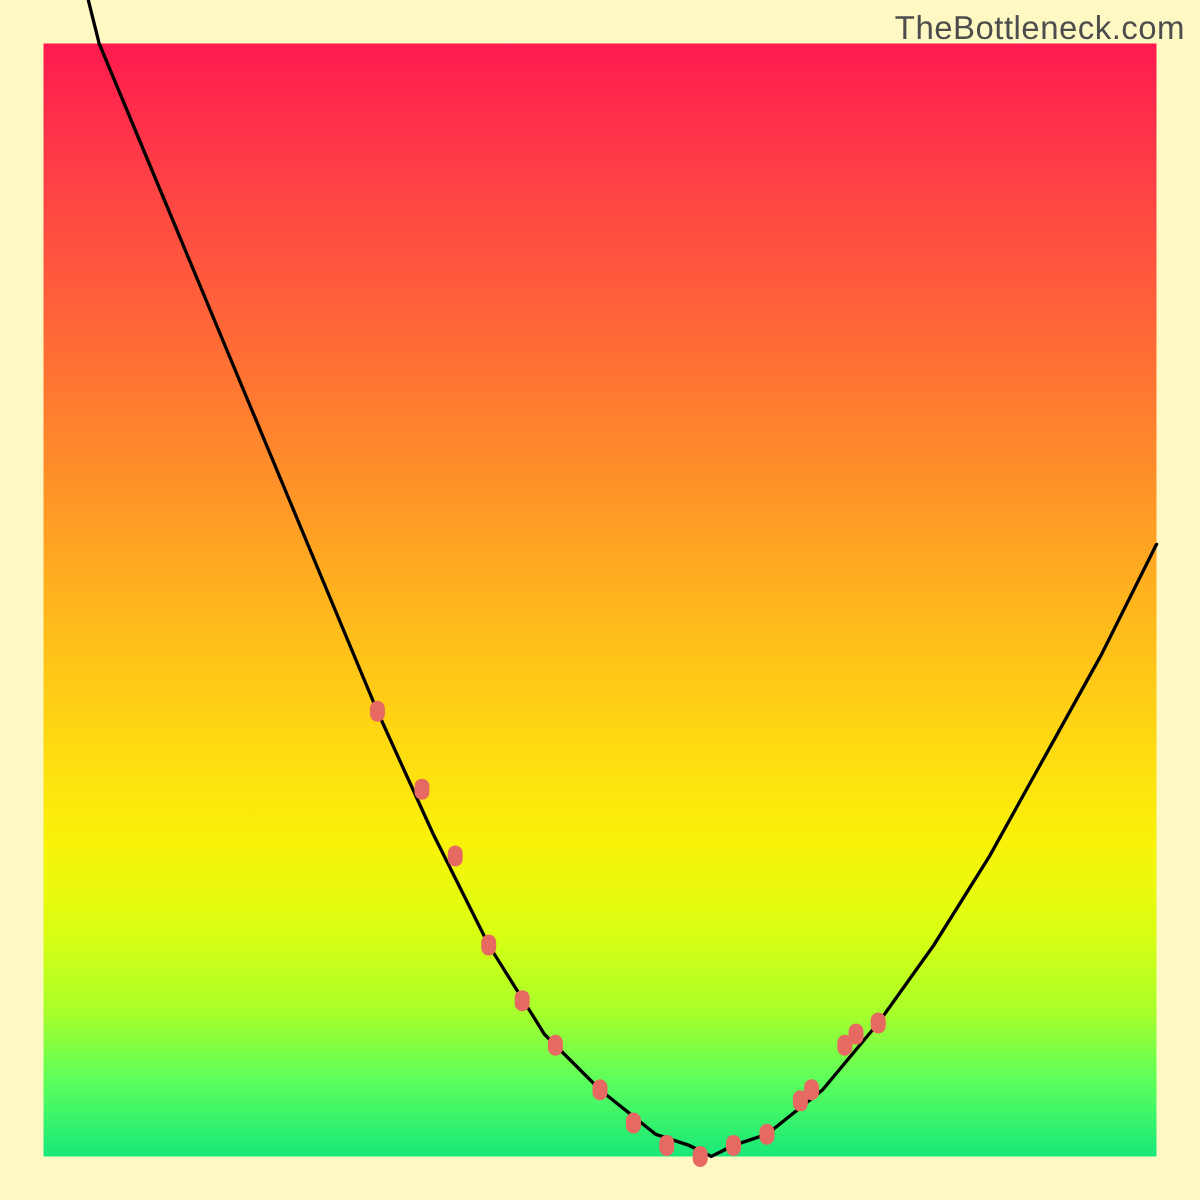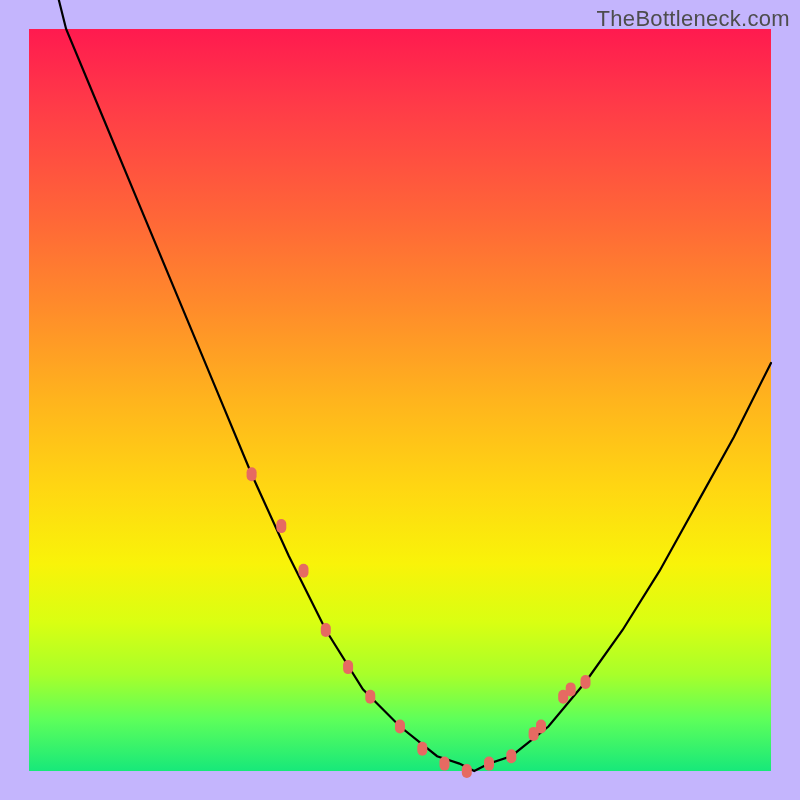--- a/index.html
+++ b/index.html
@@ -8,21 +8,21 @@
     width: 800px;
     height: 800px;
     background: #000;
     overflow: hidden;
     font-family: Arial, Helvetica, sans-serif;
   }
   .frame {
     position: absolute;
     left: 0; top: 0;
     width: 800px; height: 800px;
-    background: #c4b5fd;
+    background: #fef9c3;
   }
   .plot-area {
     position: absolute;
     left: 29px;
     top: 29px;
     width: 742px;
     height: 742px;
     
     background: linear-gradient(
       to bottom,

